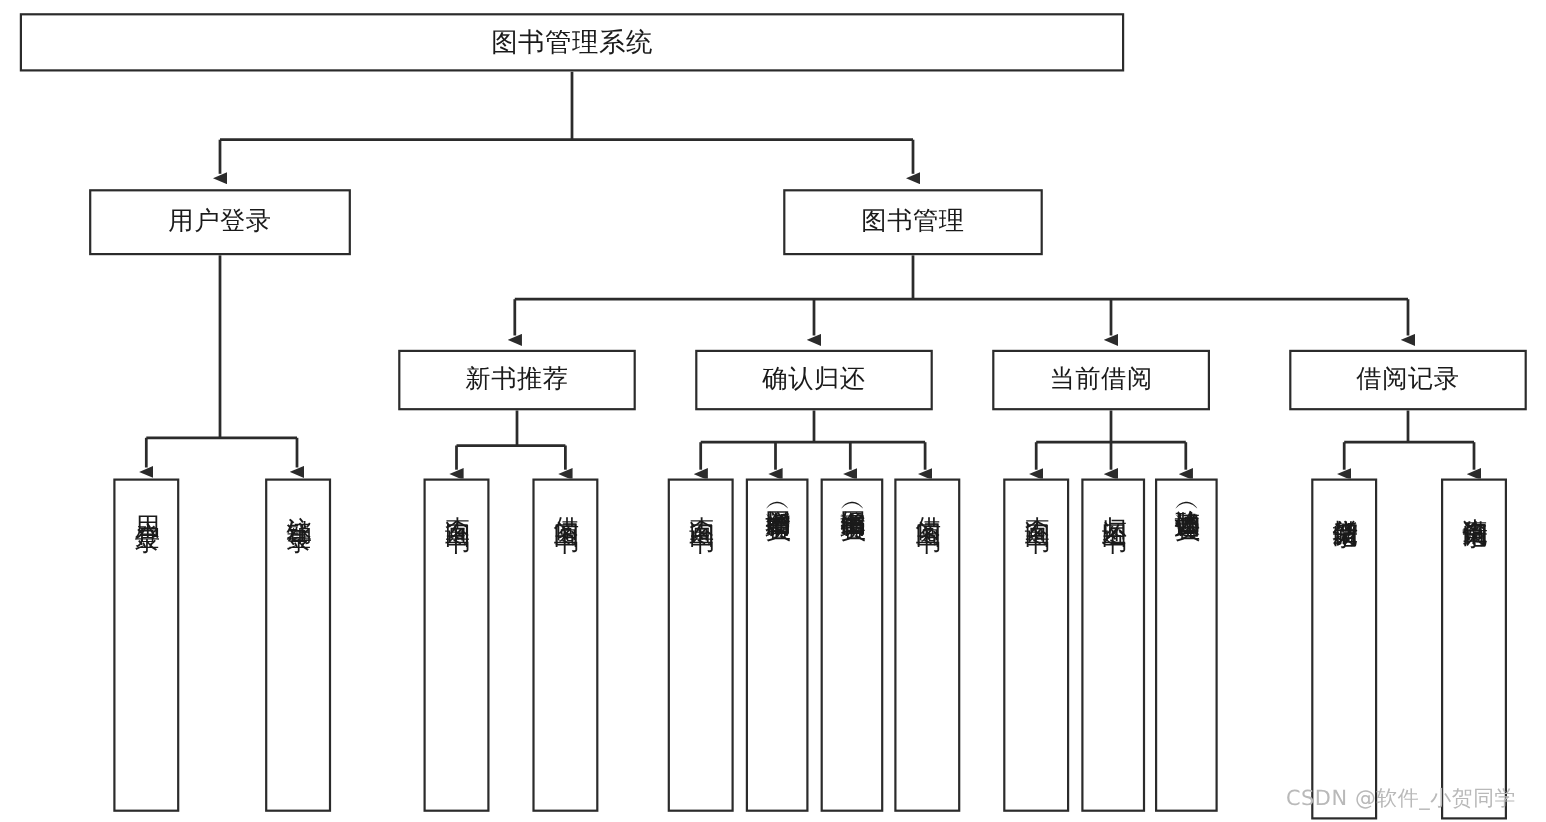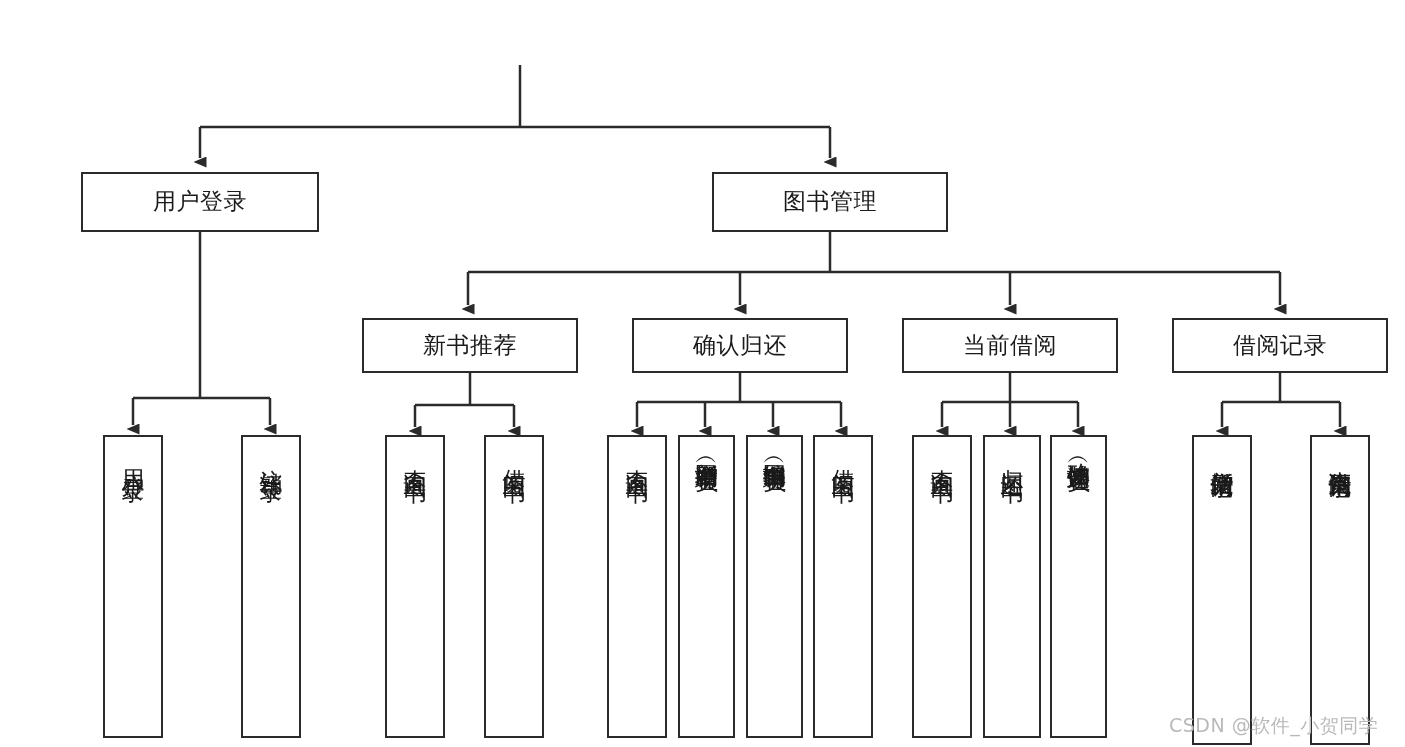--- a/index.html
+++ b/index.html
@@ -122,35 +122,38 @@
       <path d="M1010,402 L1010,427" marker-end="url(#arrow)"></path>
       <path d="M1078,402 L1078,427" marker-end="url(#arrow)"></path>
 
       <path d="M1280,373 L1280,402"></path>
       <path d="M1222,402 L1340,402"></path>
       <path d="M1222,402 L1222,427" marker-end="url(#arrow)"></path>
       <path d="M1340,402 L1340,427" marker-end="url(#arrow)"></path>
     </g>
   </svg>
 
+  <div class="node h root" style="left:18px; top:12px; width:1004px; height:53px;">
+    <span class="lbl">图书管理系统</span>
+  </div>
 
   <div class="node h" style="left:81px; top:172px; width:238px; height:60px;">
     <span class="lbl">用户登录</span>
   </div>
   <div class="node h" style="left:712px; top:172px; width:236px; height:60px;">
     <span class="lbl">图书管理</span>
   </div>
 
   <div class="node h" style="left:362px; top:318px; width:216px; height:55px;">
     <span class="lbl">新书推荐</span>
   </div>
   <div class="node h" style="left:632px; top:318px; width:216px; height:55px;">
     <span class="lbl">确认归还</span>
   </div>
-  <div class="node h" style="left:902px; top:318px; width:216px; height:55px;">
+  <div class="node h" style="left:902px; top:318px; width:198px; height:55px;">
     <span class="lbl">当前借阅</span>
   </div>
   <div class="node h" style="left:1172px; top:318px; width:216px; height:55px;">
     <span class="lbl">借阅记录</span>
   </div>
 
   <div class="node v" style="left:103px; top:435px; width:60px; height:303px;">
     <span class="lbl">用户登录</span>
   </div>
   <div class="node v" style="left:241px; top:435px; width:60px; height:303px;">

